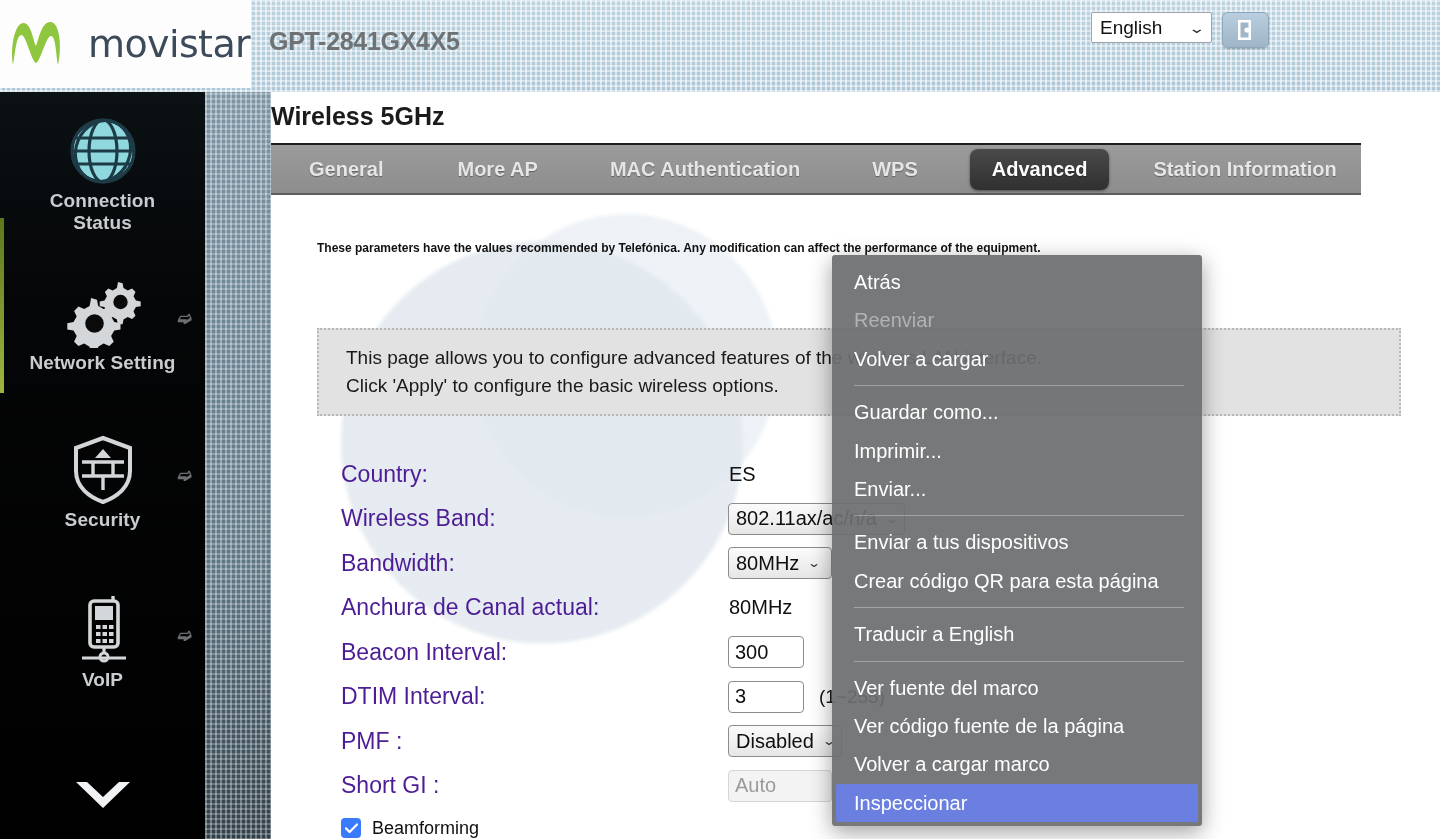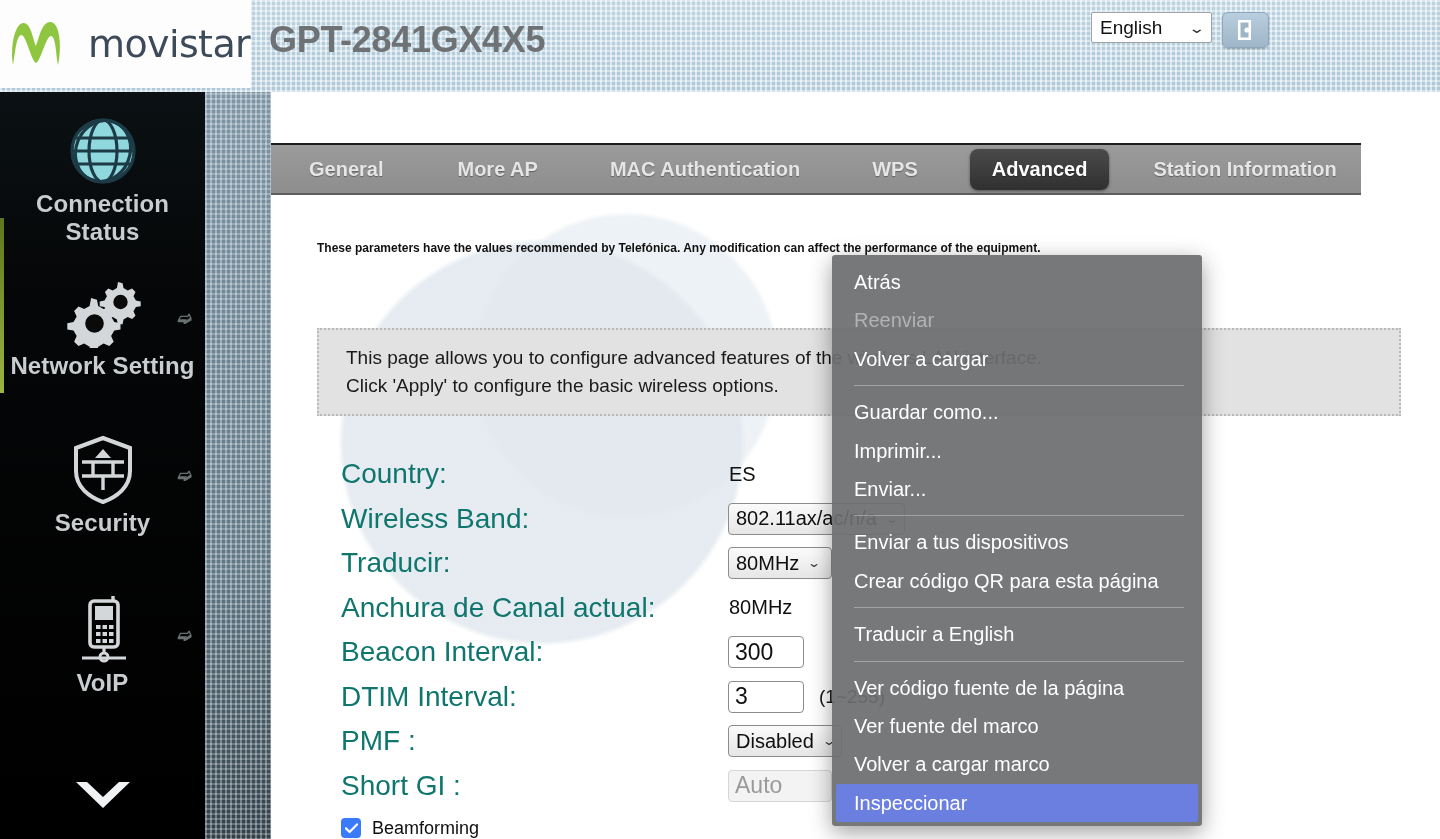--- a/index.html
+++ b/index.html
@@ -53,22 +53,22 @@
     font-weight: 500;
     letter-spacing: -0.6px;
     color: #3c4a5a;
     margin-left: 20px;
     font-family: "DejaVu Sans", sans-serif;
   }
 
   .model-name {
     position: absolute;
     left: 269px;
-    top: 19px;
-    font-size: 36px;
+    top: 27px;
+    font-size: 25px;
     font-weight: bold;
     color: #6e7275;
     letter-spacing: -0.3px;
   }
 
   .lang-select {
     position: absolute;
     right: 228px;
     top: 12px;
     width: 121px;
@@ -149,21 +149,21 @@
     text-align: center;
     color: #cfd3d6;
   }
   .nav-icon {
     display: flex;
     align-items: center;
     justify-content: center;
     height: 74px;
   }
   .nav-label {
-    font-size: 24px;
+    font-size: 19px;
     font-weight: bold;
     color: #c9cdd0;
     line-height: 1.18;
     letter-spacing: .1px;
     margin-top: 2px;
   }
   .nav-arrow {
     position: absolute;
     right: 13px;
     top: 32px;
@@ -276,22 +276,22 @@
   }
   .form-row {
     position: relative;
     height: 44.5px;
     display: flex;
     align-items: center;
   }
   .form-label {
     position: absolute;
     left: 70px;
-    font-size: 28px;
-    color: #0f766e;
+    font-size: 23px;
+    color: #4c1d95;
     white-space: nowrap;
   }
   .form-value {
     position: absolute;
     left: 458px;
     font-size: 20px;
     color: #101010;
   }
 
   .ctrl-select {
@@ -321,21 +321,21 @@
     position: absolute;
     left: 457px;
     width: 76px;
     height: 32px;
     background: #ffffff;
     border: 1px solid #8c8c8c;
     border-radius: 4px;
     display: flex;
     align-items: center;
     padding: 0 6px;
-    font-size: 23px;
+    font-size: 20px;
     color: #0f0f0f;
   }
   .ctrl-input.disabled {
     background: #f3f3f3;
     border-color: #d6d6d6;
     color: #9a9a9a;
     width: 104px;
   }
   .hint {
     position: absolute;
@@ -510,20 +510,21 @@
         <path d="M4 4 L31 30 L58 4 L47 4 L31 19 L15 4 Z" fill="#f0f2f3"></path>
       </svg>
     </div>
   </div>
 
   <div class="side-strip"></div>
 
   <div class="content">
     <div class="content-watermark"></div>
 
+    <div class="page-title">Wireless 5GHz</div>
 
     <div class="tabbar">
       <div class="tab" style="margin-left:16px">General</div>
       <div class="tab" style="margin-left:30px">More AP</div>
       <div class="tab" style="margin-left:28px">MAC Authentication</div>
       <div class="tab" style="margin-left:28px">WPS</div>
       <div class="tab active" style="margin-left:30px">Advanced</div>
       <div class="tab" style="margin-left:22px">Station Information</div>
     </div>
 
@@ -543,21 +544,21 @@
 
       <div class="form-row">
         <span class="form-label">Wireless Band:</span>
         <span class="ctrl-select wide">
           <span>802.11ax/ac/n/a</span>
           <span class="caret">⌄</span>
         </span>
       </div>
 
       <div class="form-row">
-        <span class="form-label">Traducir:</span>
+        <span class="form-label">Bandwidth:</span>
         <span class="ctrl-select">
           <span>80MHz</span>
           <span class="caret">⌄</span>
         </span>
       </div>
 
       <div class="form-row">
         <span class="form-label">Anchura de Canal actual:</span>
         <span class="form-value">80MHz</span>
       </div>
@@ -605,19 +606,19 @@
     <div class="ctx-sep"></div>
     <div class="ctx-item">Guardar como...</div>
     <div class="ctx-item">Imprimir...</div>
     <div class="ctx-item">Enviar...</div>
     <div class="ctx-sep"></div>
     <div class="ctx-item">Enviar a tus dispositivos</div>
     <div class="ctx-item">Crear código QR para esta página</div>
     <div class="ctx-sep"></div>
     <div class="ctx-item">Traducir a English</div>
     <div class="ctx-sep"></div>
+    <div class="ctx-item">Ver fuente del marco</div>
     <div class="ctx-item">Ver código fuente de la página</div>
-    <div class="ctx-item">Ver fuente del marco</div>
     <div class="ctx-item">Volver a cargar marco</div>
     <div class="ctx-item highlight">Inspeccionar</div>
   </div>
 
 </div>
 
 </body></html>

